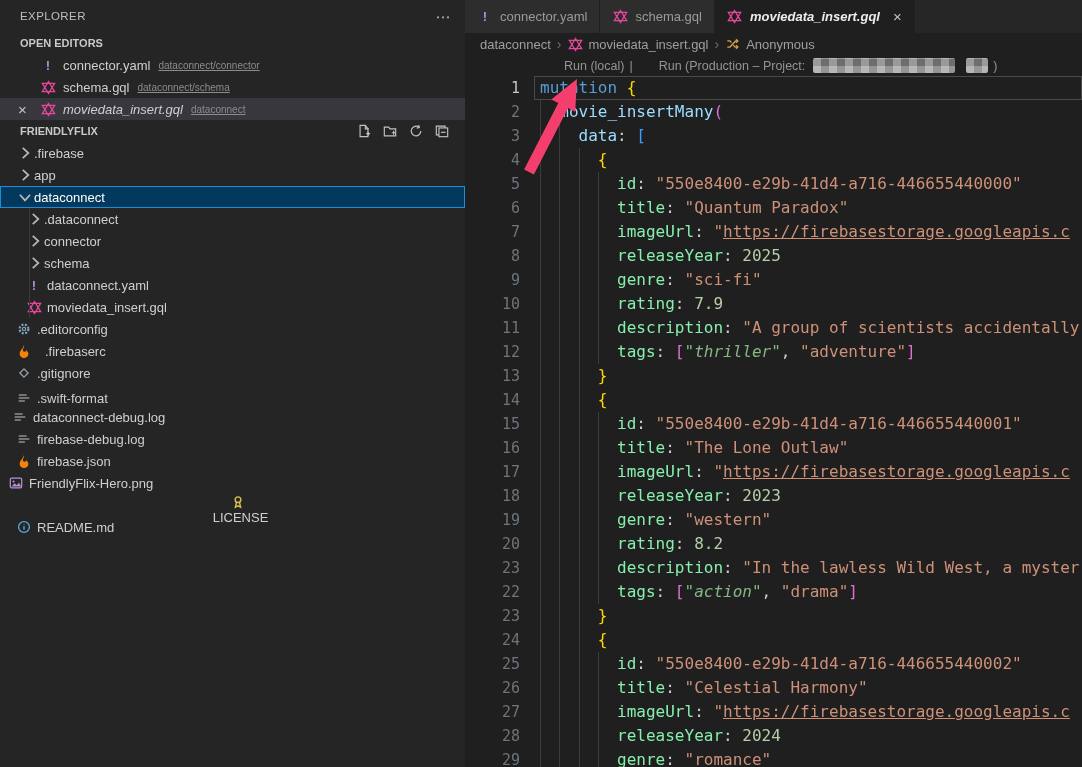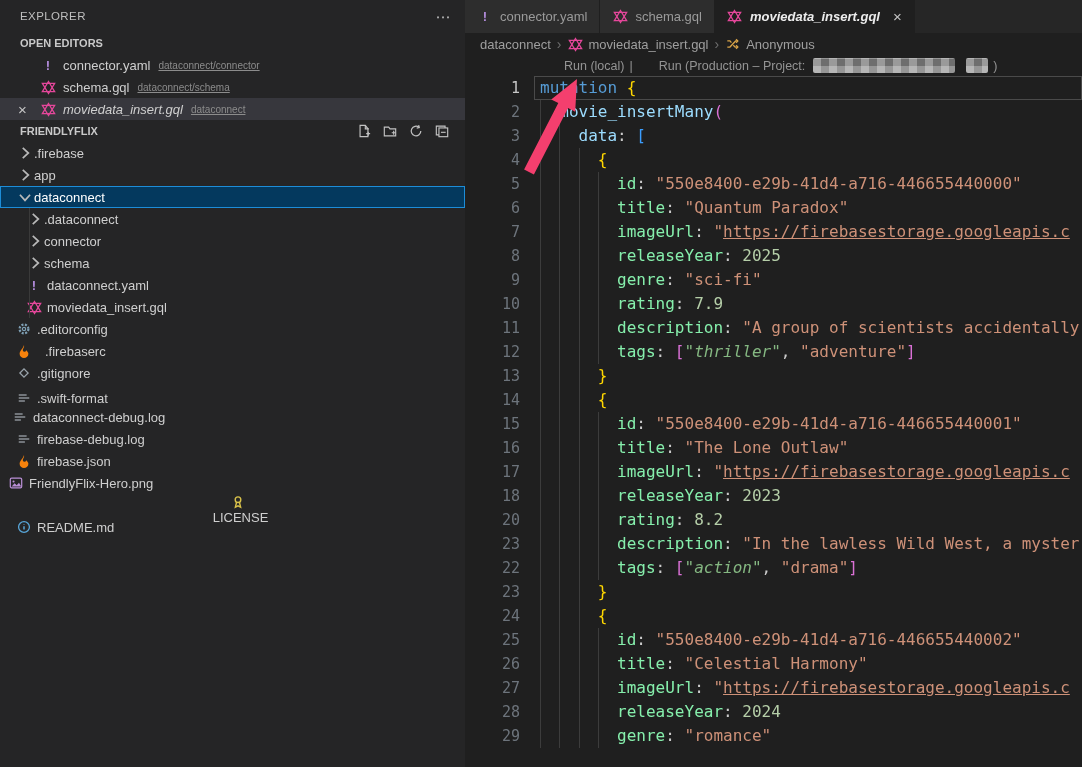--- a/index.html
+++ b/index.html
@@ -521,20 +521,28 @@
       </div>
       <div class="code-line">
         <span class="ln">18</span>
         <span class="guide" style="left: calc(0ch + 75px);"></span>
         <span class="guide" style="left: calc(2ch + 75px);"></span>
         <span class="guide" style="left: calc(4ch + 75px);"></span>
         <span class="guide" style="left: calc(6ch + 75px);"></span>
         <span class="lc"><span class="tk-p">        </span><span class="tk-key">releaseYear</span><span class="tk-p">: </span><span class="tk-num">2023</span></span>
       </div>
       <div class="code-line">
+        <span class="ln">19</span>
+        <span class="guide" style="left: calc(0ch + 75px);"></span>
+        <span class="guide" style="left: calc(2ch + 75px);"></span>
+        <span class="guide" style="left: calc(4ch + 75px);"></span>
+        <span class="guide" style="left: calc(6ch + 75px);"></span>
+        <span class="lc"><span class="tk-p">        </span><span class="tk-key">genre</span><span class="tk-p">: </span><span class="tk-str">"western"</span></span>
+      </div>
+      <div class="code-line">
         <span class="ln">20</span>
         <span class="guide" style="left: calc(0ch + 75px);"></span>
         <span class="guide" style="left: calc(2ch + 75px);"></span>
         <span class="guide" style="left: calc(4ch + 75px);"></span>
         <span class="guide" style="left: calc(6ch + 75px);"></span>
         <span class="lc"><span class="tk-p">        </span><span class="tk-key">rating</span><span class="tk-p">: </span><span class="tk-num">8.2</span></span>
       </div>
       <div class="code-line">
         <span class="ln">23</span>
         <span class="guide" style="left: calc(0ch + 75px);"></span>

